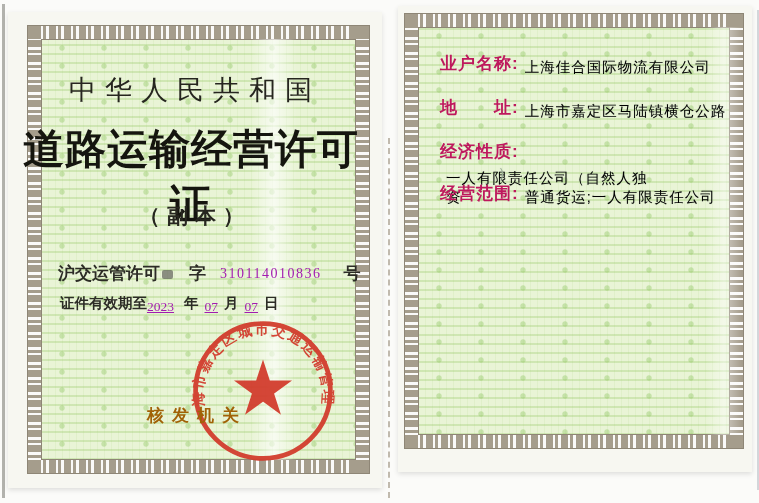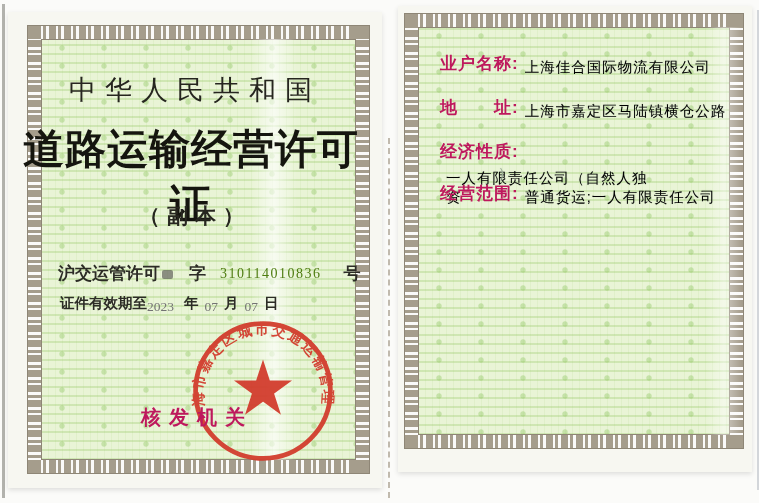--- a/index.html
+++ b/index.html
@@ -65,35 +65,35 @@
     letter-spacing:7px;color:#26261f;
   }
   .permit-line{
     position:absolute;top:250px;left:50px;right:40px;
     font-size:17px;font-weight:bold;color:#2c2c26;white-space:nowrap;
   }
   .permit-line .smudge{display:inline-block;width:11px;height:9px;background:#4c4c48;opacity:.6;border-radius:2px;margin:0 4px 0 2px;filter:blur(.4px);}
   .permit-line .zi{margin:0 14px 0 12px;}
   .permit-line .permit-number{
     font-family:"Liberation Serif", serif;font-size:14px;font-weight:normal;
-    color:#4d7c0f;letter-spacing:1.5px;vertical-align:1px;
+    color:#a21caf;letter-spacing:1.5px;vertical-align:1px;
   }
   .permit-line .hao{margin-left:22px;}
   .validity-line{
     position:absolute;top:282px;left:52px;font-size:14.5px;font-weight:bold;color:#2c2c26;white-space:nowrap;
   }
-  .validity-line .v{font-family:"Liberation Serif", serif;font-weight:normal;color:#737373;font-size:13.5px;position:relative;top:3px;}
+  .validity-line .v{font-family:"Liberation Serif", serif;font-weight:normal;color:#a21caf;font-size:13.5px;position:relative;top:3px;text-decoration:underline;}
   .validity-line .u{margin:0 6px;}
   .validity-line .u1{margin-left:10px;}
 
   .seal{position:absolute;left:176px;top:300px;opacity:.93;z-index:2;}
   .issuer{
     position:absolute;top:392px;left:0;width:500px;transform:translateX(2px);
     text-align:center;z-index:3;
-    font-size:20px;font-weight:600;letter-spacing:8px;color:#be185d;width:100%;
+    font-size:17px;font-weight:600;letter-spacing:8px;color:#a16207;width:100%;
   }
   .issue-date{
     position:absolute;top:430px;left:150px;font-size:16px;font-weight:bold;color:#2c2c26;white-space:nowrap;z-index:3;
   }
   .issue-date .y{font-family:"Liberation Serif", serif;font-weight:normal;color:#8b968c;font-size:14px;margin-right:26px;}
   .issue-date .f{font-family:"Liberation Serif", serif;font-weight:normal;color:#a3ada3;font-size:12.5px;margin-right:14px;}
   .issue-date .u{margin-right:2px;}
 
   
   .rp-content{position:absolute;inset:0;}

